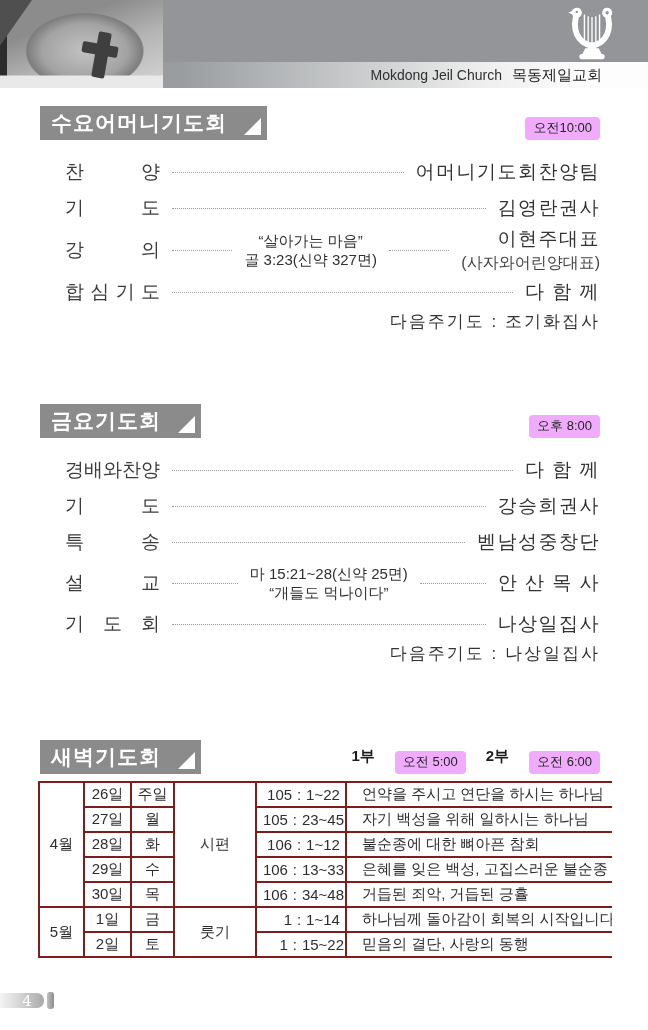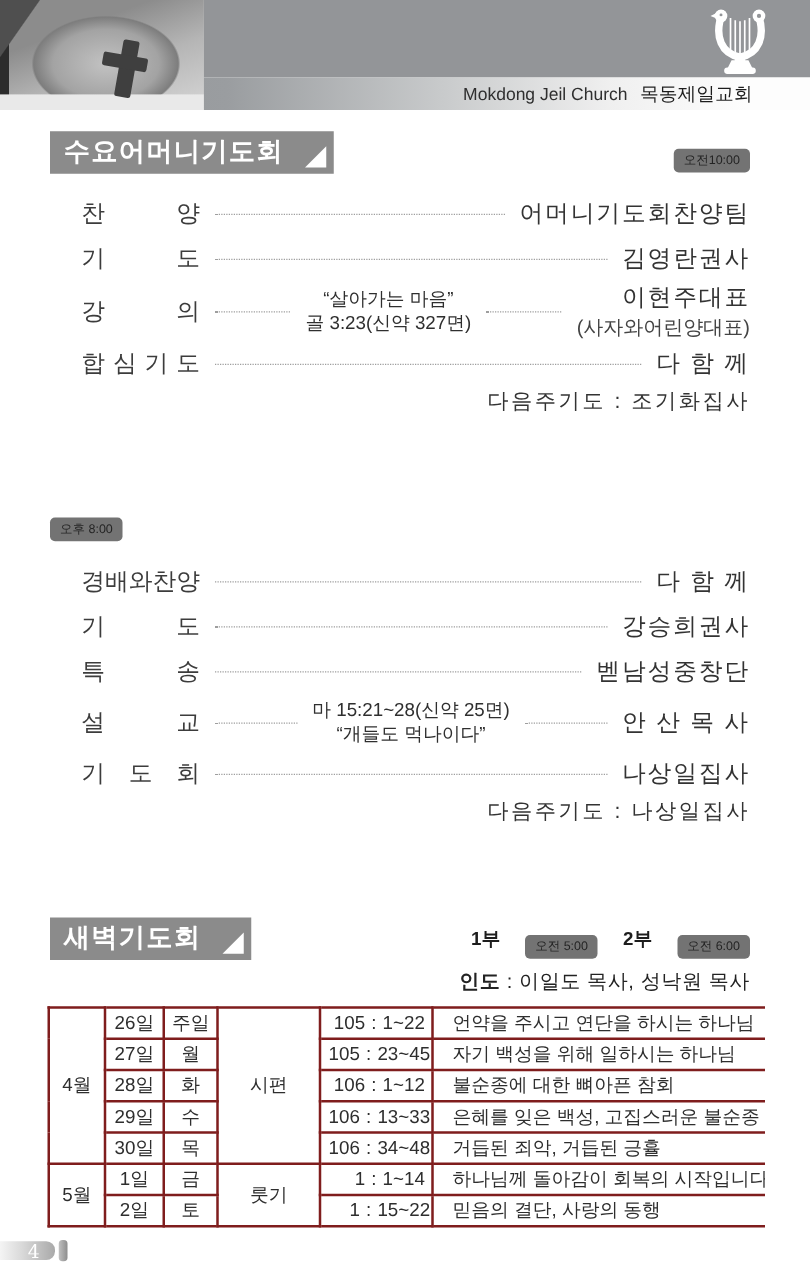--- a/index.html
+++ b/index.html
@@ -29,21 +29,21 @@
   .harp { position:absolute; right:30px; top:6px; width:52px; height:54px; }
 
   
   .section { margin:0 48px 0 40px; }
   .sec-head { display:flex; justify-content:space-between; align-items:center; }
   .title-box { position:relative; background:#8b8b8b; color:#fff; font-weight:bold;
                font-size:21px; letter-spacing:1px; line-height:34px; height:34px;
                padding:0 40px 0 11px; }
   .title-box .corner { position:absolute; right:6px; bottom:5px; width:0; height:0;
                border-bottom:17px solid #ffffff; border-left:17px solid rgba(0,0,0,0); }
-  .badge { background:#737373; color:#242424; font-size:10px; border-radius:4px;
+  .badge { background:#f0abfc; color:#242424; font-size:13px; border-radius:4px;
            padding:2px 8px 3px; white-space:nowrap;margin-top:12px; }
   .parts { display:flex; align-items:center; gap:20px; }
   .part-label { font-size:15px; font-weight:bold; color:#1d1d1d; }
 
   
   .rows { padding:14px 0 0 25px; }
   .prow { display:flex; align-items:center; min-height:36px; }
   .prow.tall { min-height:46px; }
   .plabel { width:95px; font-size:19px; color:#3c3c3c; flex:none; }
   .char-just { display:flex; justify-content:space-between; }
@@ -166,20 +166,24 @@
           </span>
         <span class="leader"></span>
         <span class="pvalue">다 함 께</span>
       </div>
       <div class="nextweek">다음주기도 : 조기화집사</div>
     </div>
   </div>
 
   <div class="section mt-s2">
     <div class="sec-head">
+      <div class="title-box">
+        <span>금요기도회</span>
+        <span class="corner"></span>
+      </div>
       <span class="badge">오후 8:00</span>
     </div>
     <div class="rows">
       <div class="prow">
         <span class="plabel char-just">
             <span>경</span>
             <span>배</span>
             <span>와</span>
             <span>찬</span>
             <span>양</span>
@@ -234,23 +238,20 @@
       <div class="title-box">
         <span>새벽기도회</span>
         <span class="corner"></span>
       </div>
       <span class="parts">
         <span class="part-label">1부</span>
         <span class="badge">오전 5:00</span>
         <span class="part-label">2부</span>
         <span class="badge">오전 6:00</span>
       </span>
-    </div>
-    <div class="leaders-line">
-      <b>인도</b><span> : 이일도 목사, 성낙원 목사</span>
     </div>
   </div>
 
   <table class="dawn-table">
     <colgroup>
       <col class="c-month">
         <col class="c-date">
         <col class="c-day">
         <col class="c-book">
         <col class="c-verse">

